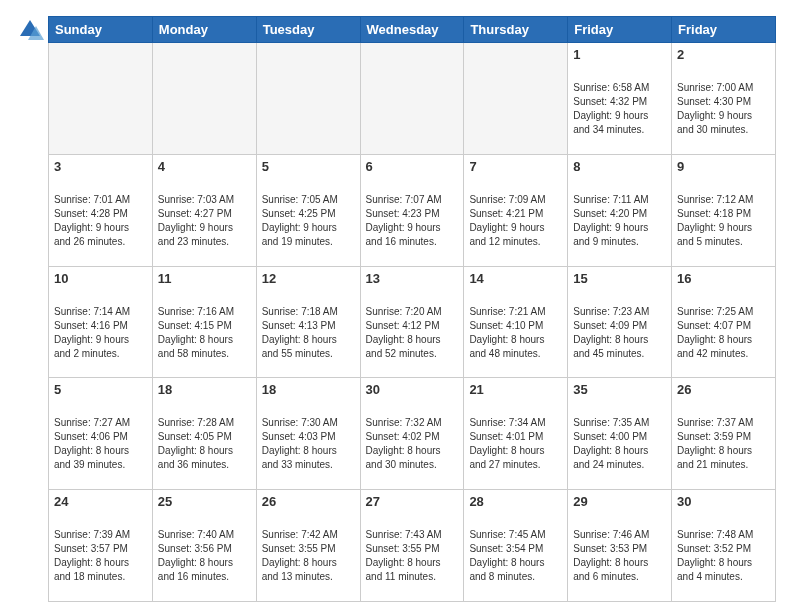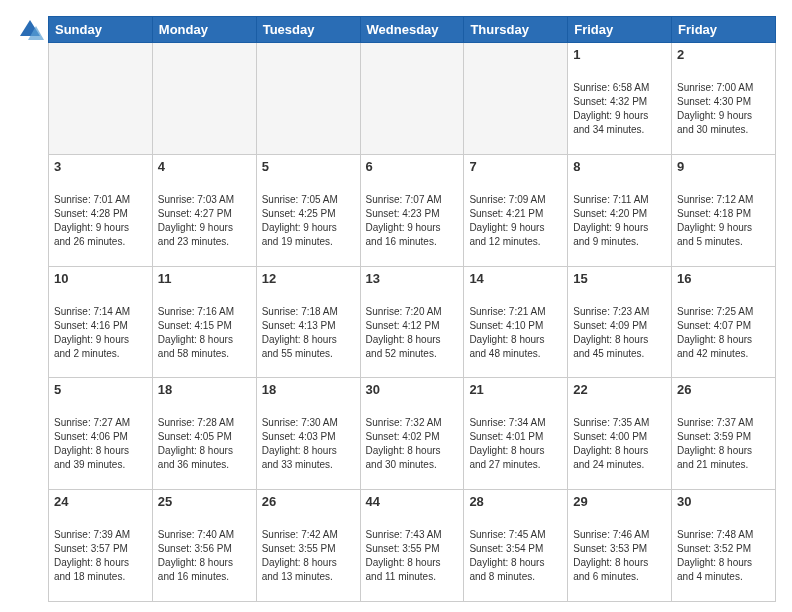--- a/index.html
+++ b/index.html
@@ -218,21 +218,21 @@
           </td>
           <td>
             <span class="day-number">30</span>
             <div class="day-info">Sunrise: 7:32 AM<br>Sunset: 4:02 PM<br>Daylight: 8 hours and 30 minutes.</div>
           </td>
           <td>
             <span class="day-number">21</span>
             <div class="day-info">Sunrise: 7:34 AM<br>Sunset: 4:01 PM<br>Daylight: 8 hours and 27 minutes.</div>
           </td>
           <td>
-            <span class="day-number">22</span>
+            <span class="day-number">35</span>
             <div class="day-info">Sunrise: 7:35 AM<br>Sunset: 4:00 PM<br>Daylight: 8 hours and 24 minutes.</div>
           </td>
           <td>
             <span class="day-number">26</span>
             <div class="day-info">Sunrise: 7:37 AM<br>Sunset: 3:59 PM<br>Daylight: 8 hours and 21 minutes.</div>
           </td>
         </tr>
         <tr>
           <td>
             <span class="day-number">24</span>
@@ -240,21 +240,21 @@
           </td>
           <td>
             <span class="day-number">25</span>
             <div class="day-info">Sunrise: 7:40 AM<br>Sunset: 3:56 PM<br>Daylight: 8 hours and 16 minutes.</div>
           </td>
           <td>
             <span class="day-number">26</span>
             <div class="day-info">Sunrise: 7:42 AM<br>Sunset: 3:55 PM<br>Daylight: 8 hours and 13 minutes.</div>
           </td>
           <td>
-            <span class="day-number">44</span>
+            <span class="day-number">27</span>
             <div class="day-info">Sunrise: 7:43 AM<br>Sunset: 3:55 PM<br>Daylight: 8 hours and 11 minutes.</div>
           </td>
           <td>
             <span class="day-number">28</span>
             <div class="day-info">Sunrise: 7:45 AM<br>Sunset: 3:54 PM<br>Daylight: 8 hours and 8 minutes.</div>
           </td>
           <td>
             <span class="day-number">29</span>
             <div class="day-info">Sunrise: 7:46 AM<br>Sunset: 3:53 PM<br>Daylight: 8 hours and 6 minutes.</div>
           </td>

